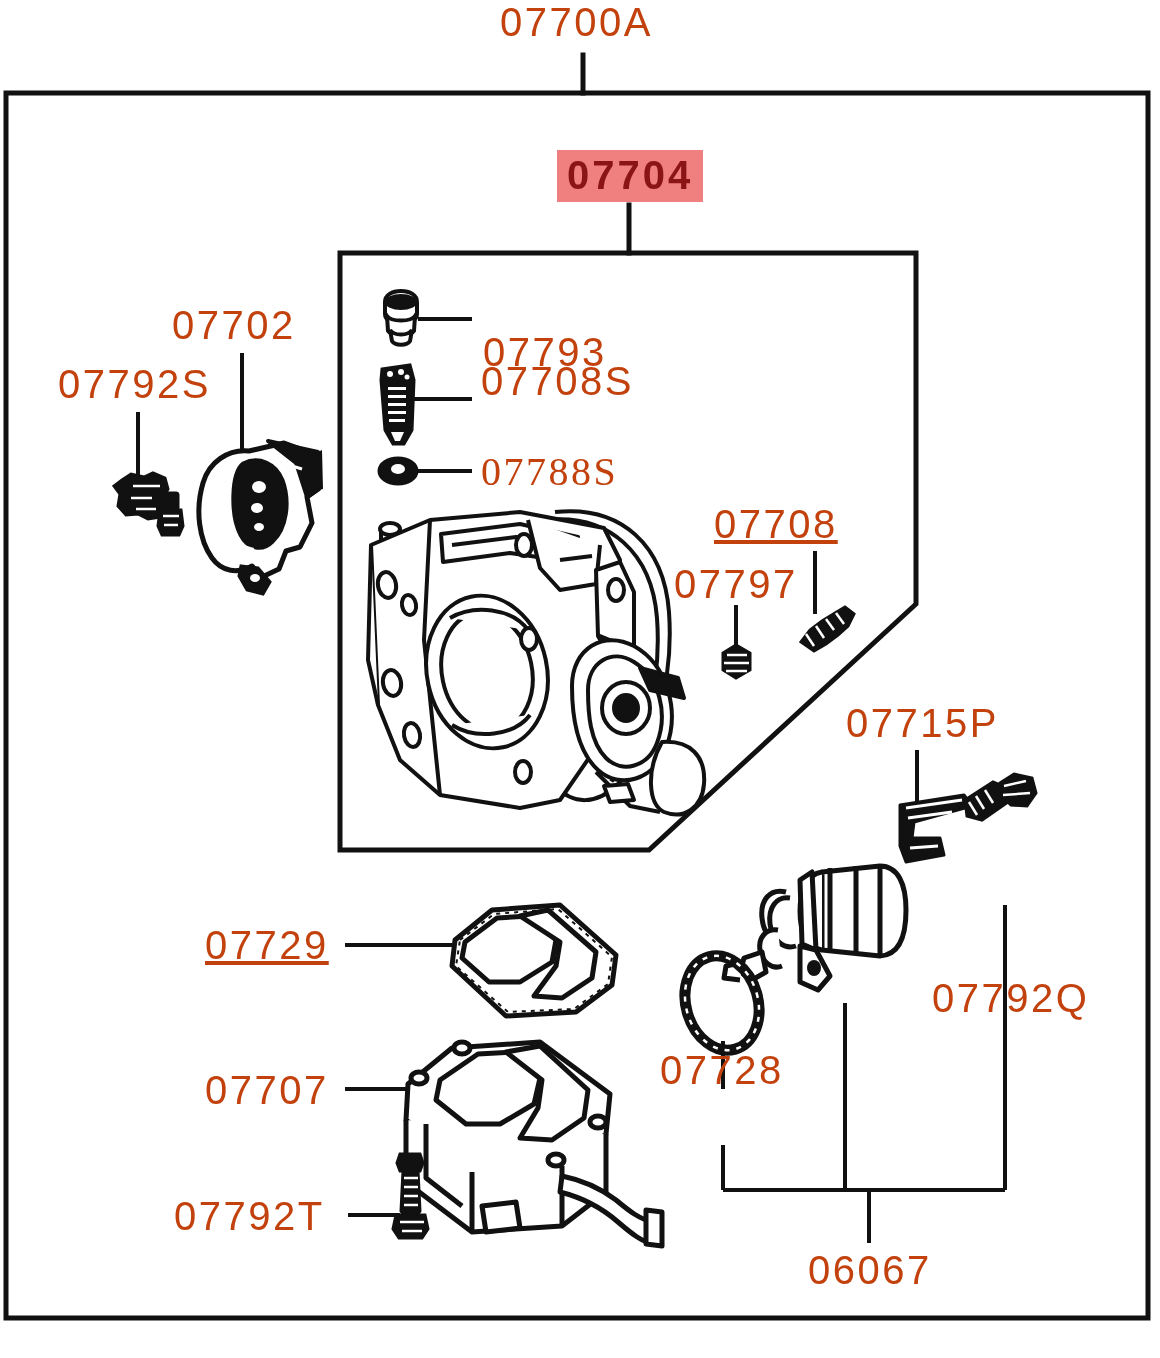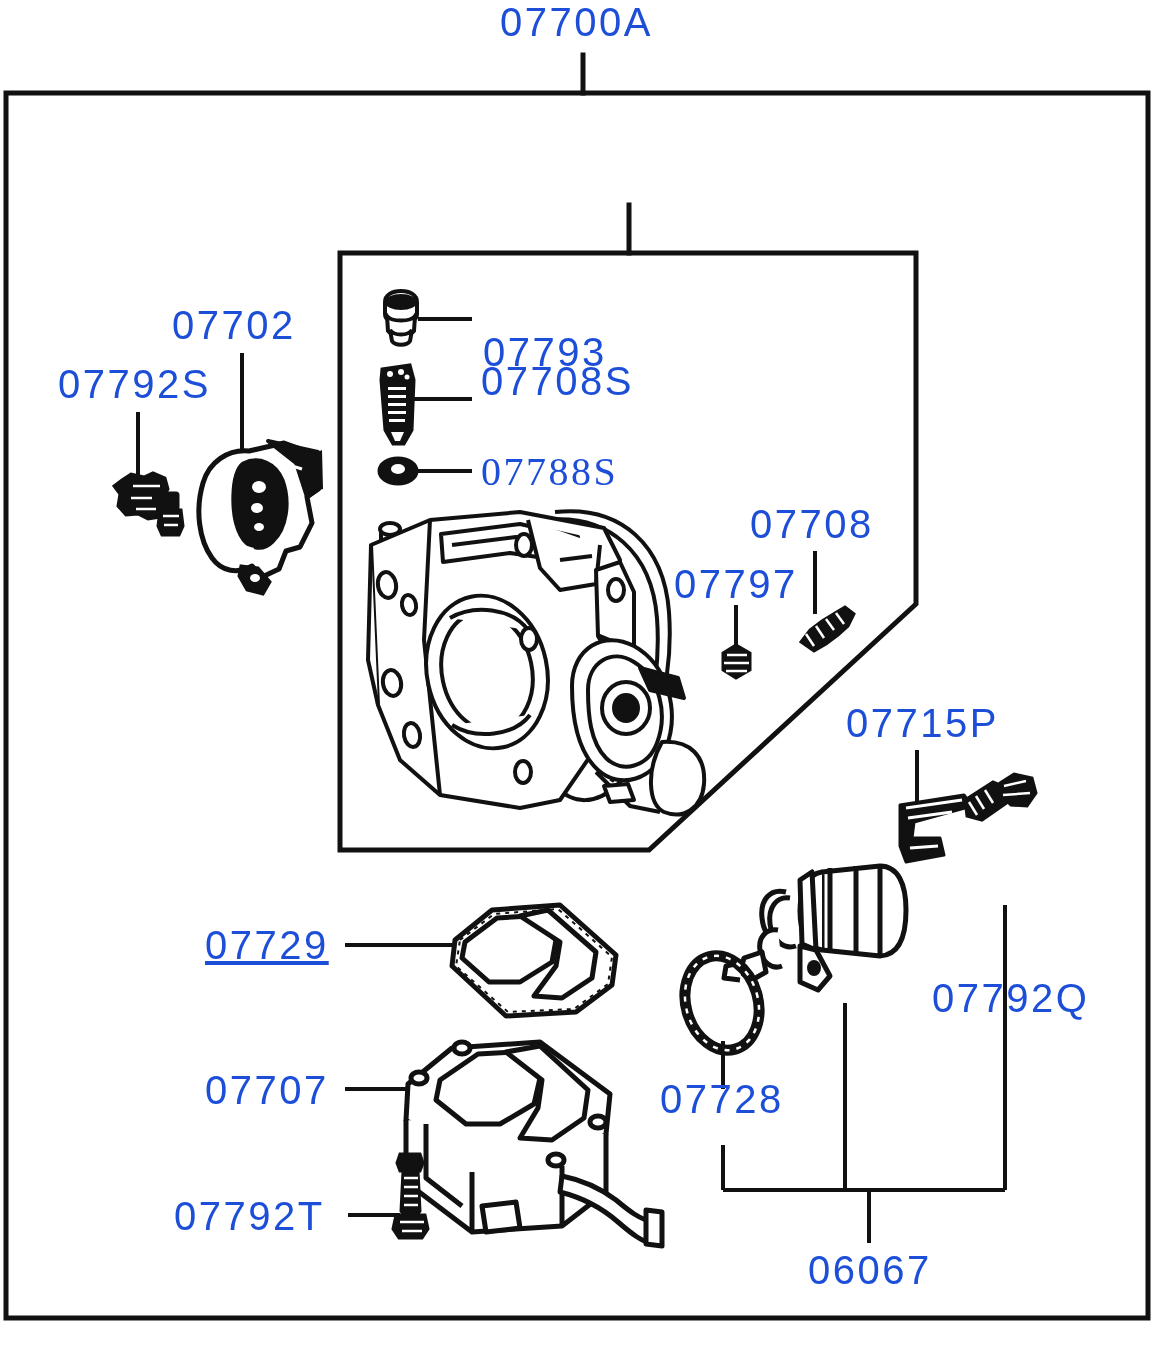--- a/index.html
+++ b/index.html
@@ -25,21 +25,21 @@
     top: 0;
     width: 1160px;
     height: 1358px;
   }
   .part-label {
     position: absolute;
     font-family: "Liberation Sans", sans-serif;
     font-size: 40px;
     font-weight: 400;
     letter-spacing: 2.5px;
-    color: #1d4ed8;
+    color: #c2410c;
     white-space: nowrap;
     line-height: 1;
   }
   .part-label.highlight {
     background: #f08080;
     color: #8b1414;
     padding: 5px 10px 7px 10px;
     font-weight: 700;
     letter-spacing: 3px;
   }
@@ -312,28 +312,29 @@
         <line x1="404" y1="1187" x2="418" y2="1187"></line>
         <line x1="404" y1="1196" x2="418" y2="1196"></line>
         <line x1="404" y1="1205" x2="418" y2="1205"></line>
         <line x1="400" y1="1222" x2="424" y2="1222"></line>
         <line x1="402" y1="1231" x2="422" y2="1231"></line>
       </g>
     </g>
   </svg>
 
   <div class="part-label" style="left:500px; top:2px;">07700A</div>
+  <div class="part-label highlight" style="left:557px; top:150px;">07704</div>
   <div class="part-label" style="left:172px; top:305px;text-align:right;">07702</div>
   <div class="part-label" style="left:58px;  top:364px;">07792S</div>
   <div class="part-label" style="left:483px; top:296px;margin-top:36px;">07793</div>
   <div class="part-label" style="left:481px; top:361px;">07708S</div>
   <div class="part-label" style="left:481px; top:452px;font-family:Liberation Serif, serif;">07788S</div>
-  <div class="part-label" style="left:750px; top:504px;">07708</div>
+  <div class="part-label" style="left:714px; top:504px;text-decoration:underline;">07708</div>
   <div class="part-label" style="left:674px; top:536px;margin-top:28px;">07797</div>
   <div class="part-label" style="left:846px; top:703px;">07715P</div>
   <div class="part-label" style="left:205px; top:925px;text-decoration:underline;">07729</div>
   <div class="part-label" style="left:932px; top:978px;">07792Q</div>
   <div class="part-label" style="left:205px; top:1070px;">07707</div>
-  <div class="part-label" style="left:660px; top:1079px;">07728</div>
+  <div class="part-label" style="left:660px; top:1050px;">07728</div>
   <div class="part-label" style="left:174px; top:1196px;">07792T</div>
   <div class="part-label" style="left:808px; top:1250px;">06067</div>
 
 </div>
 
 </body></html>

